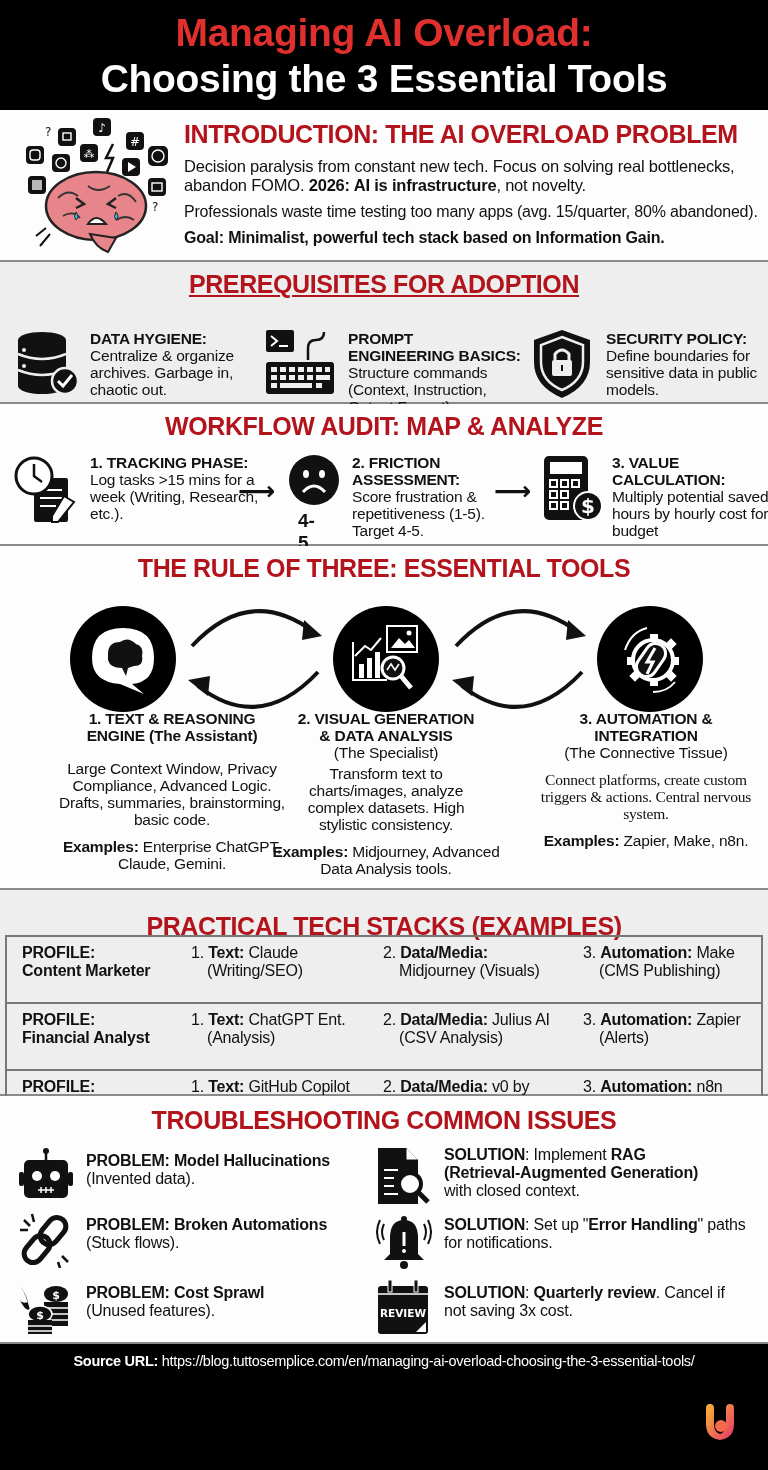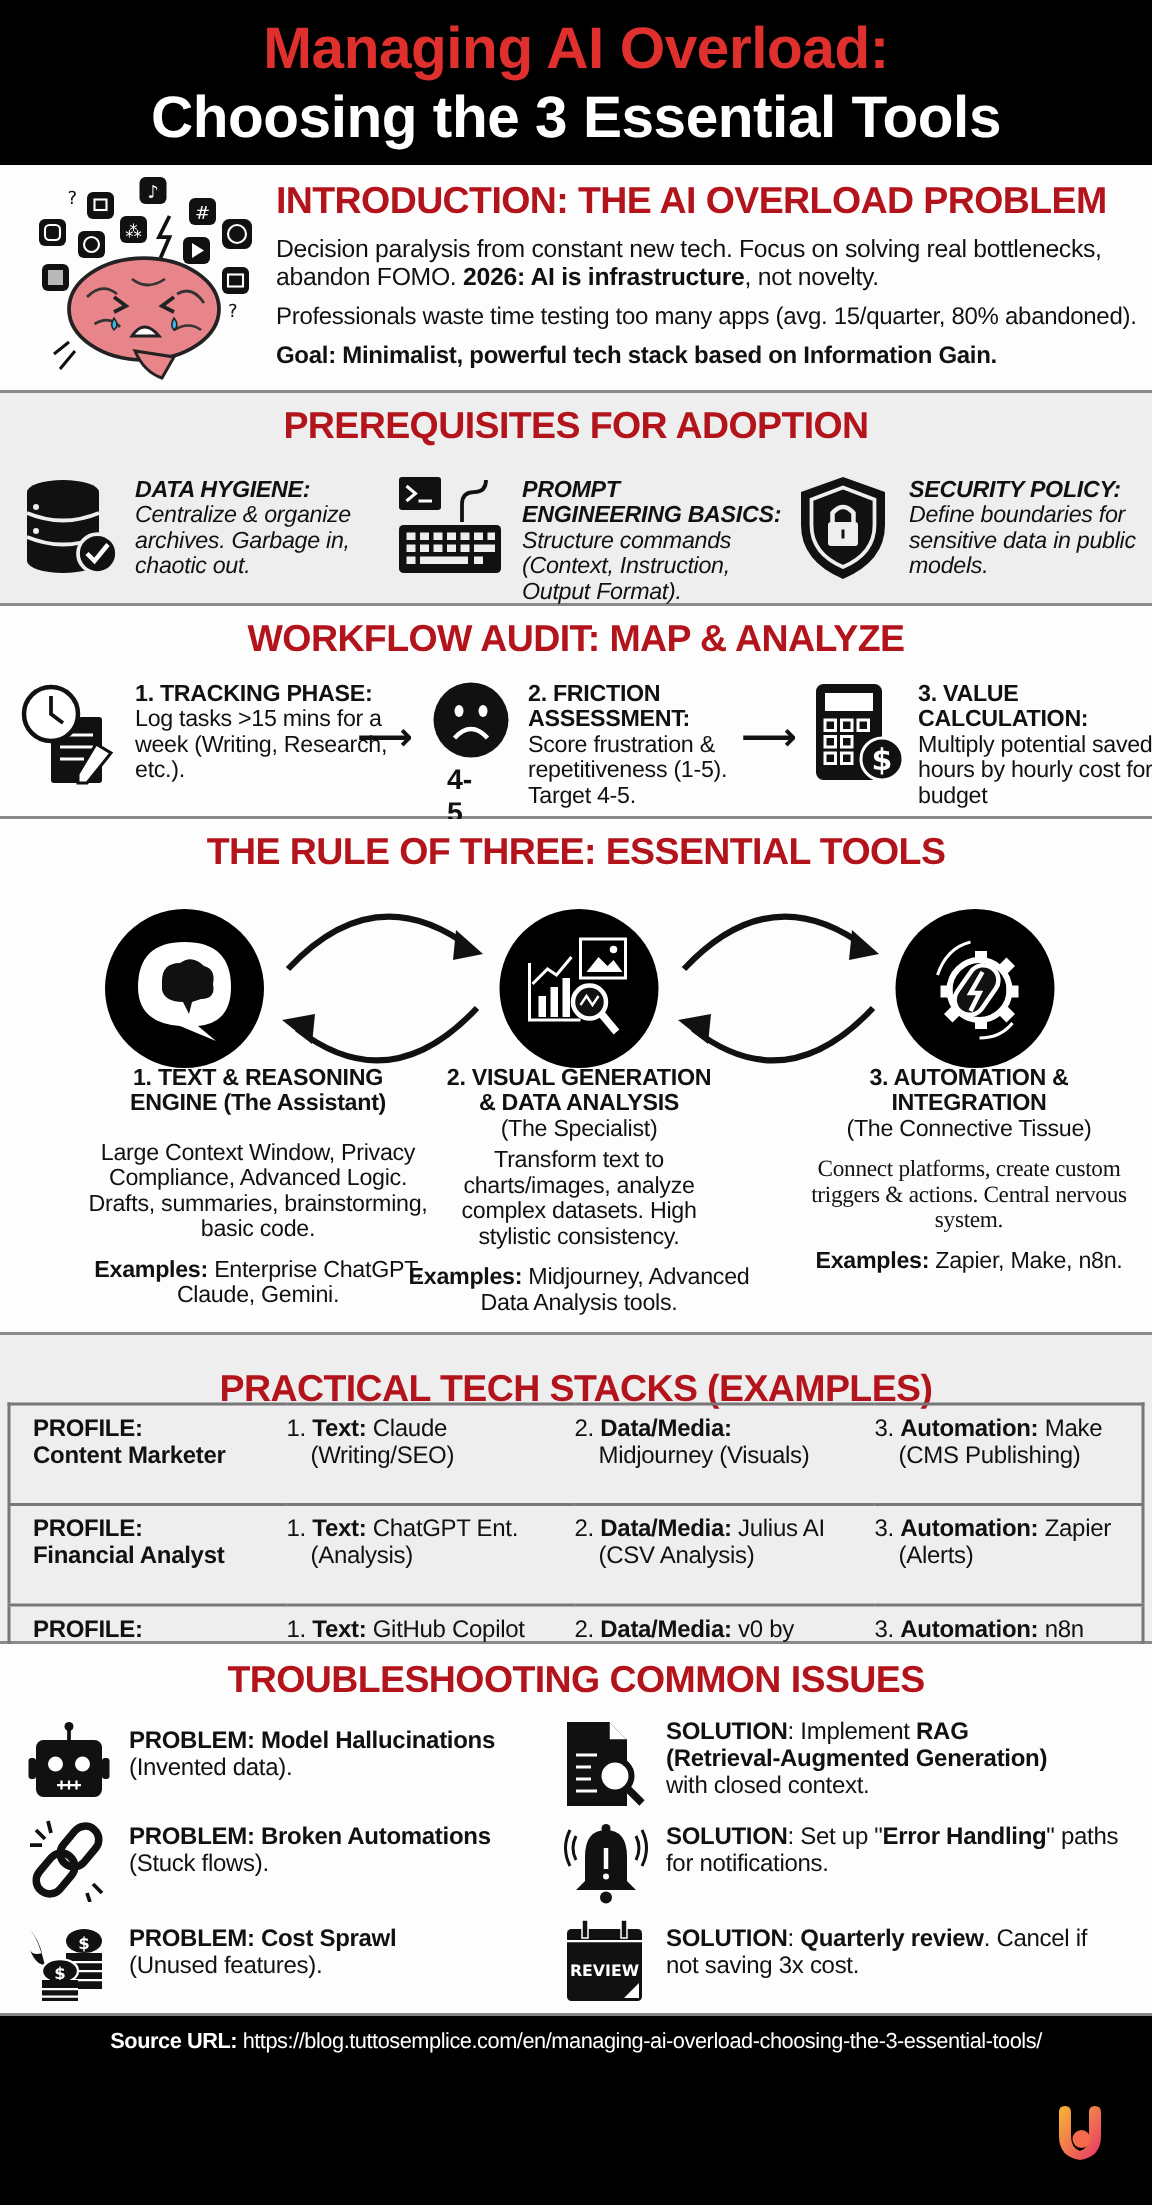--- a/index.html
+++ b/index.html
@@ -19,22 +19,22 @@
 
   
   .intro { top: 110px; height: 152px; }
   .intro .art { position: absolute; left: 18px; top: 6px; width: 155px; height: 140px; }
   .intro .txt { position: absolute; left: 184px; top: 10px; width: 580px; }
   .intro .stitle { text-align: left; font-size: 25px; }
   .intro p { font-size: 16.5px; line-height: 19px; margin-top: 8px; letter-spacing: -0.2px; }
 
   
   .prereq { top: 262px; height: 142px; }
-  .prereq .stitle { margin-top: 8px; }
-  .prow { position: absolute; top: 56px; left: 0; width: 768px; height: 90px; font-style: italic; }
+  .prereq .stitle { margin-top: 8px; text-decoration: underline; }
+  .prow { position: absolute; top: 68px; left: 0; width: 768px; height: 90px; }
   .pitem { position: absolute; top: 0; }
   .pitem .ico { position: absolute; top: 0; width: 64px; height: 66px; }
   .pitem .body { position: absolute; top: 0; font-size: 15.5px; line-height: 17px; letter-spacing: -0.2px; }
   .pitem .body b { font-weight: 700; }
 
   
   .work { top: 404px; height: 142px; }
   .work .stitle { margin-top: 8px; }
   .witem { position: absolute; top: 50px; }
   .witem .body { position: absolute; font-size: 15.5px; line-height: 17px; letter-spacing: -0.2px; }

